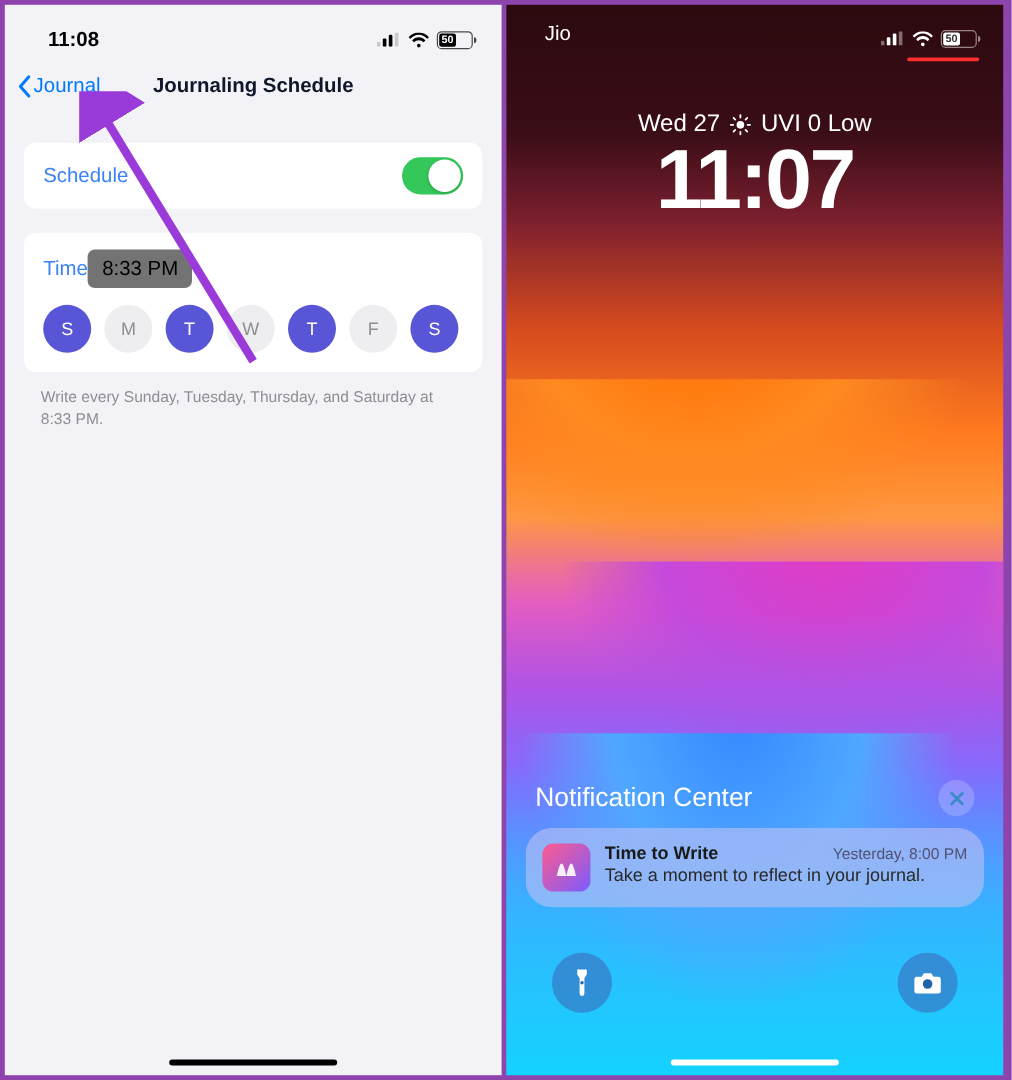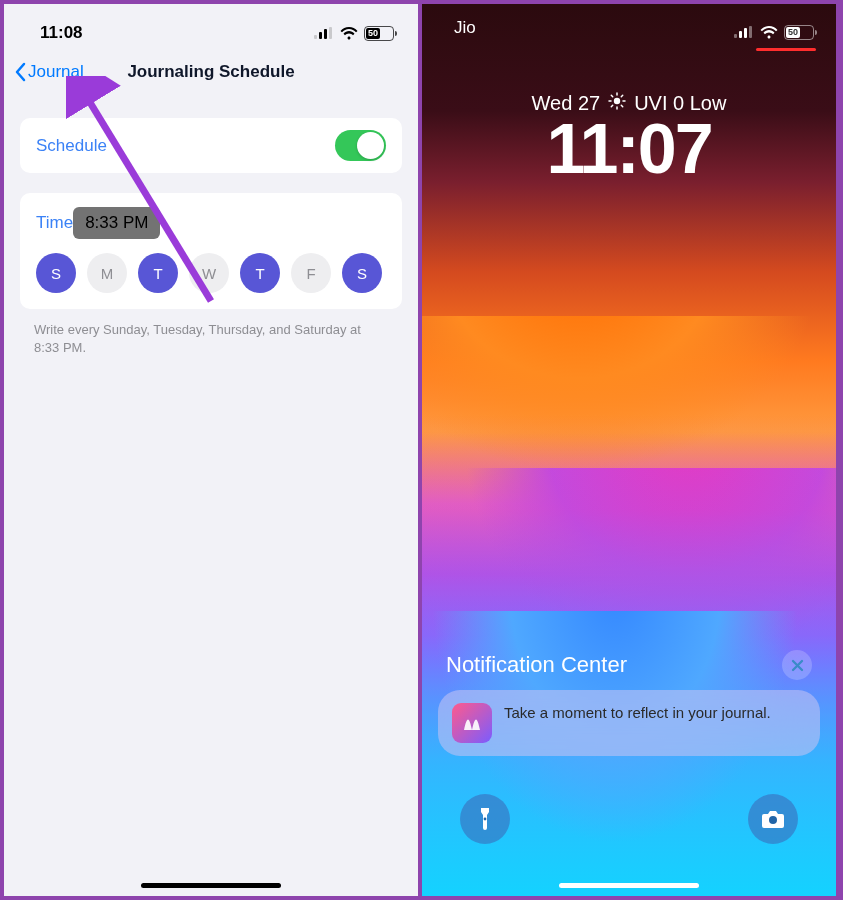--- a/index.html
+++ b/index.html
@@ -40,21 +40,21 @@
 .carrier { font-weight: 500; }
 .status-right-r { display: flex; align-items: center; gap: 6px; }
 .battery-pill { display: inline-flex; align-items: center; width: 30px; height: 15px; border: 1.5px solid rgba(255,255,255,.5); border-radius: 4px; position: relative; padding-left: 1px; }
 .battery-pill::after { content:''; position:absolute; right:-4px; top:4px; width:2px; height:5px; background: rgba(255,255,255,.5); border-radius:0 2px 2px 0; }
 .battery-fill { background:#fff; border-radius:2px; height:11px; width:14px; display:flex; align-items:center; justify-content:center; font-size:9px; font-weight:700; color:#333; }
 .battery-outline-b { display:inline-flex; align-items:center; width:30px; height:15px; border:1.5px solid rgba(0,0,0,.7); border-radius:4px; position:relative; padding-left:1px;}
 .battery-outline-b::after { content:''; position:absolute; right:-4px; top:4px; width:2px; height:5px; background:rgba(0,0,0,.7); border-radius:0 2px 2px 0; }
 .battery-fill-b { background:#000; border-radius:2px; height:11px; width:14px; display:flex; align-items:center; justify-content:center; font-size:9px; font-weight:700; color:#fff; }
 
 .lock-header { text-align: center; color: #fff; position: relative; z-index: 5; padding-top: 40px; }
-.lock-date { font-size: 20px; font-weight: 500; margin-bottom: 0; display:flex; justify-content:center; gap:8px;}
+.lock-date { font-size: 20px; font-weight: 500; margin-bottom: 0; display:flex; align-items:center; justify-content:center; gap:8px;}
 .lock-time { font-size: 70px; font-weight: 700; letter-spacing: -2px; margin-top: -6px; }
 
 .nc-section { position: absolute; bottom: 140px; left: 0; right: 0; padding: 0 16px; z-index: 8; }
 .nc-header { display: flex; justify-content: space-between; align-items: center; padding: 0 8px 10px 8px; }
 .nc-title { color: #fff; font-size: 22px; font-weight: 400; }
 .nc-close { width: 30px; height: 30px; background: rgba(255,255,255,.2); border-radius: 50%; display:flex; align-items:center; justify-content:center; }
 .notification { background: rgba(220,200,240,.48); backdrop-filter: blur(20px); border-radius: 22px; padding: 13px 14px; display: flex; gap: 12px; align-items: flex-start; }
 .notif-icon { width: 40px; height: 40px; border-radius: 9px; background: linear-gradient(135deg, #ff5a8c 0%, #7a5cff 100%); flex-shrink: 0; display:flex; align-items:center; justify-content:center; }
 .notif-body { flex: 1; }
 .notif-top { display: flex; justify-content: space-between; align-items: baseline; gap:8px;}
@@ -193,20 +193,24 @@
             </svg>
         </div>
       </div>
       <div class="notification">
         <div class="notif-icon">
           <svg width="26" height="26" viewBox="0 0 26 26">
               <path d="M5 20 C8 6, 10 6, 13 20 C16 6, 18 6, 21 20 Z" fill="rgba(255,255,255,.9)"></path>
             </svg>
         </div>
         <div class="notif-body">
+          <div class="notif-top">
+            <span class="notif-title">Time to Write</span>
+            <span class="notif-time">Yesterday, 8:00 PM</span>
+          </div>
           <div class="notif-msg">Take a moment to reflect in your journal.</div>
         </div>
       </div>
     </div>
 
     <div class="lock-buttons">
       <div class="lock-btn">
         <svg width="20" height="26" viewBox="0 0 20 26">
             <path d="M6 2h8v4l-2 3v13a2 2 0 0 1-4 0V9L6 6V2z" fill="#fff"></path>
             <circle cx="10" cy="13" r="1.4" fill="#2065a8"></circle>

